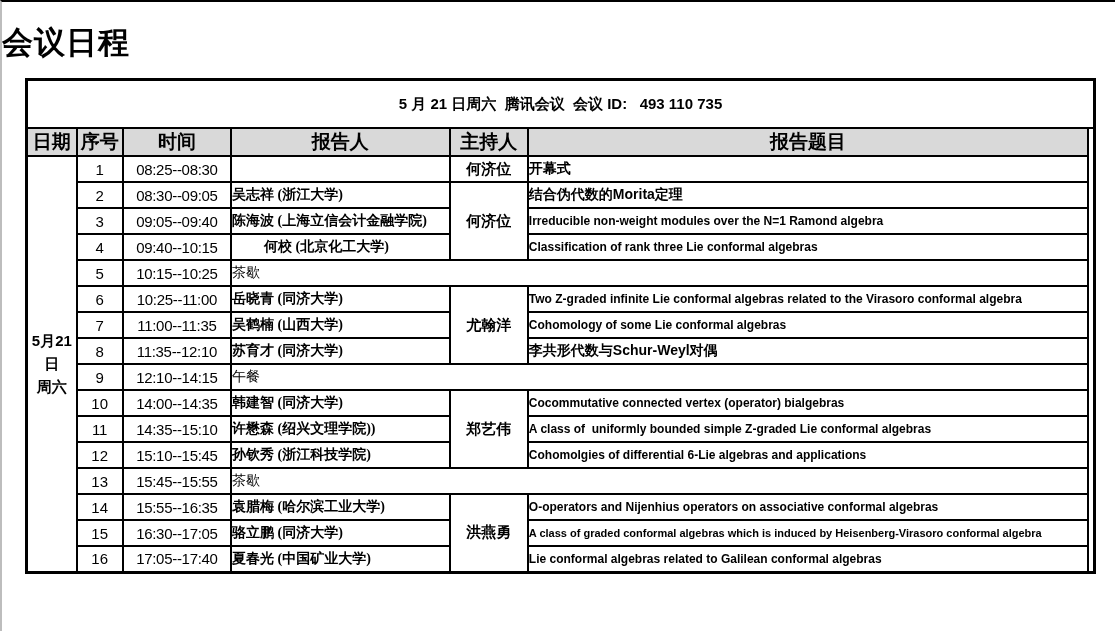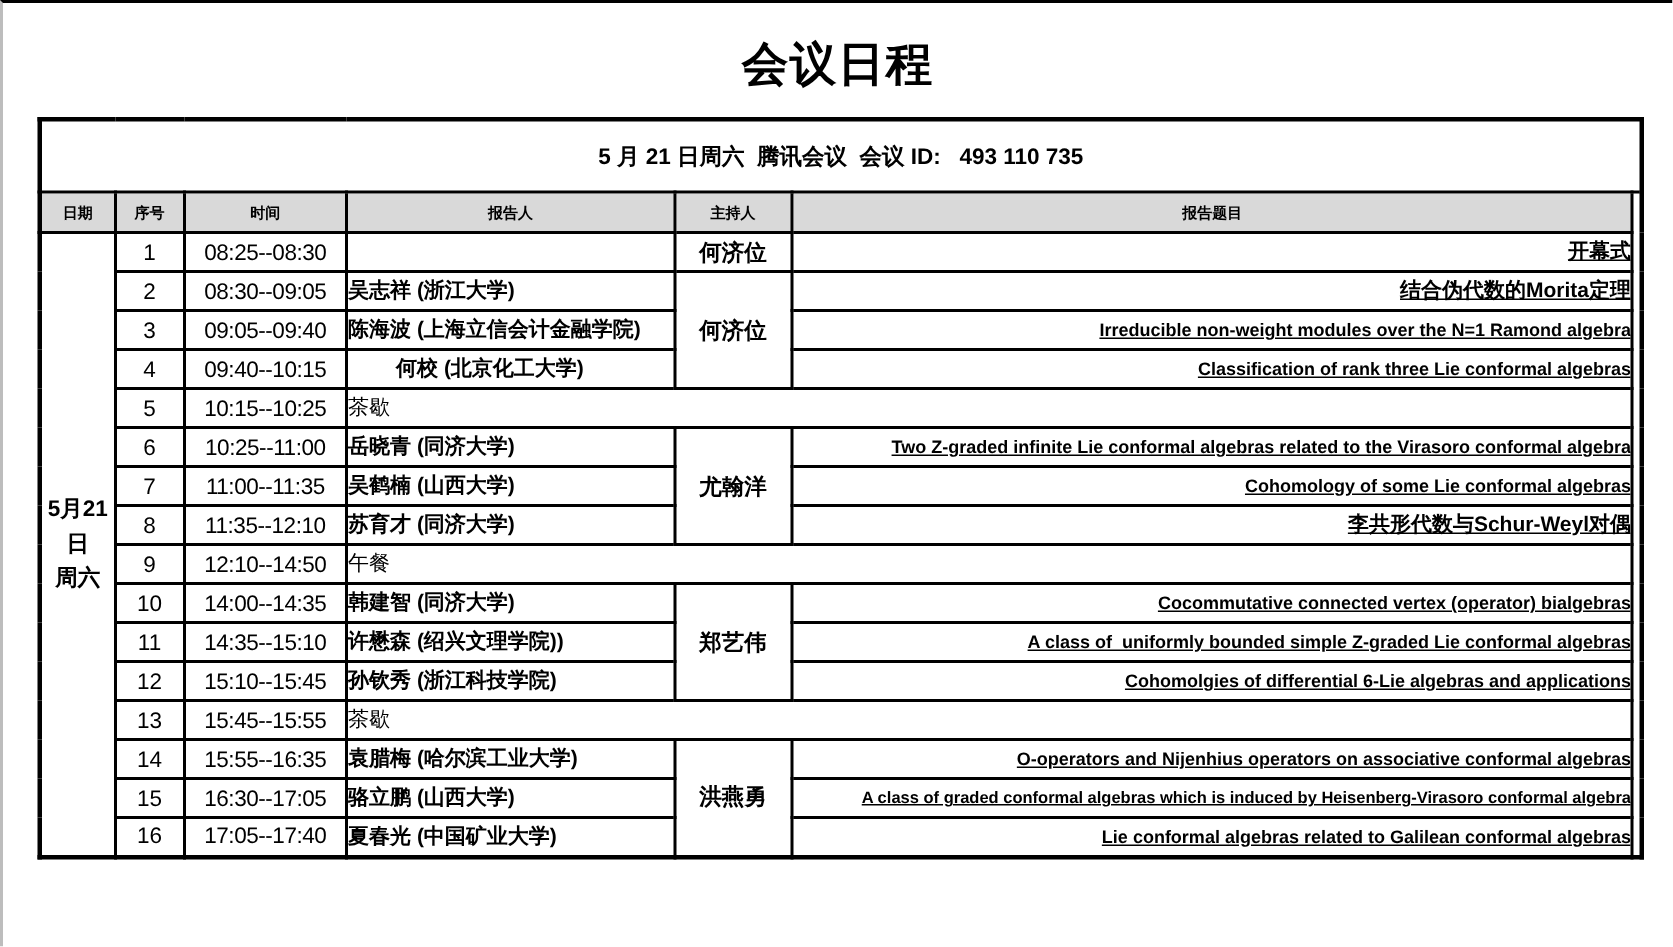--- a/index.html
+++ b/index.html
@@ -9,21 +9,21 @@
     background:#ffffff;
     border-top:2px solid #000;
     border-left:2px solid #bdbdbd;
     box-sizing:border-box;
     font-family:"Liberation Sans","DejaVu Sans",sans-serif;
     color:#000;
     overflow:hidden;
   }
   .page-title{
     margin:20px 0 14px 0;
-    text-align:center;
+    text-align:left;
     font-size:31px;
     font-weight:bold;
     letter-spacing:1px;
   }
   table.schedule{
     table-layout:fixed;
     border-collapse:collapse;
     margin-left:23px;
     width:1071px;
     border:3px solid #000;
@@ -38,30 +38,30 @@
     height:46px;
     text-align:center;
     font-weight:bold;
     font-size:15px;
     white-space:pre;
   }
   .head-row th{
     height:25px;
     background:#d9d9d9;
     font-weight:bold;
-    font-size:10px;
+    font-size:19px;
     text-align:center;
   }
   tbody tr{height:26px;}
   .c-num{text-align:center;font-size:15px;font-weight:400;}
   .c-time{text-align:center;font-size:15px;font-weight:400;letter-spacing:-0.3px;white-space:pre;}
-  .c-speaker{text-align:left;padding-left:8px;font-weight:bold;font-size:14px;white-space:pre;}
+  .c-speaker{text-align:left;padding-left:8px;font-weight:bold;font-size:14px;white-space:pre;font-family:Liberation Serif, serif;}
   .c-speaker.indent{padding-left:32px;}
   .c-host{text-align:center;font-weight:bold;font-size:15px;}
-  .c-title{text-align:right;padding-left:6px;font-weight:bold;font-size:12px;white-space:pre;text-decoration:underline;}
+  .c-title{text-align:left;padding-left:6px;font-weight:bold;font-size:12px;white-space:pre;}
   .c-title.cn{font-size:14px;}
   .c-title.sm{font-size:11px;}
   .c-break{text-align:left;font-weight:normal;font-size:14px;padding-right:90px;}
   .c-date{
     text-align:center;font-weight:bold;font-size:15px;line-height:1.55;
     vertical-align:middle;
     margin-left:20px;
   }
   .c-strip{background:#ffffff;}
 </style>
@@ -150,21 +150,21 @@
       </tr>
       <tr>
         <td class="c-num">8</td>
         <td class="c-time">11:35--12:10</td>
         <td class="c-speaker">苏育才 (同济大学)</td>
         <td class="c-title cn">李共形代数与Schur-Weyl对偶</td>
       </tr>
 
       <tr>
         <td class="c-num">9</td>
-        <td class="c-time">12:10--14:50</td>
+        <td class="c-time">12:10--14:15</td>
         <td class="c-break" colspan="3">午餐</td>
       </tr>
 
       <tr>
         <td class="c-num">10</td>
         <td class="c-time">14:00--14:35</td>
         <td class="c-speaker">韩建智 (同济大学)</td>
         <td class="c-host" rowspan="3">郑艺伟</td>
         <td class="c-title">Cocommutative connected vertex (operator) bialgebras</td>
       </tr>
@@ -190,21 +190,21 @@
       <tr>
         <td class="c-num">14</td>
         <td class="c-time">15:55--16:35</td>
         <td class="c-speaker">袁腊梅 (哈尔滨工业大学)</td>
         <td class="c-host" rowspan="3">洪燕勇</td>
         <td class="c-title">O-operators and Nijenhius operators on associative conformal algebras</td>
       </tr>
       <tr>
         <td class="c-num">15</td>
         <td class="c-time">16:30--17:05</td>
-        <td class="c-speaker">骆立鹏 (山西大学)</td>
+        <td class="c-speaker">骆立鹏 (同济大学)</td>
         <td class="c-title sm">A class of graded conformal algebras which is induced by Heisenberg-Virasoro conformal algebra</td>
       </tr>
       <tr>
         <td class="c-num">16</td>
         <td class="c-time">17:05--17:40</td>
         <td class="c-speaker">夏春光 (中国矿业大学)</td>
         <td class="c-title">Lie conformal algebras related to Galilean conformal algebras</td>
       </tr>
     </tbody>
   </table>

